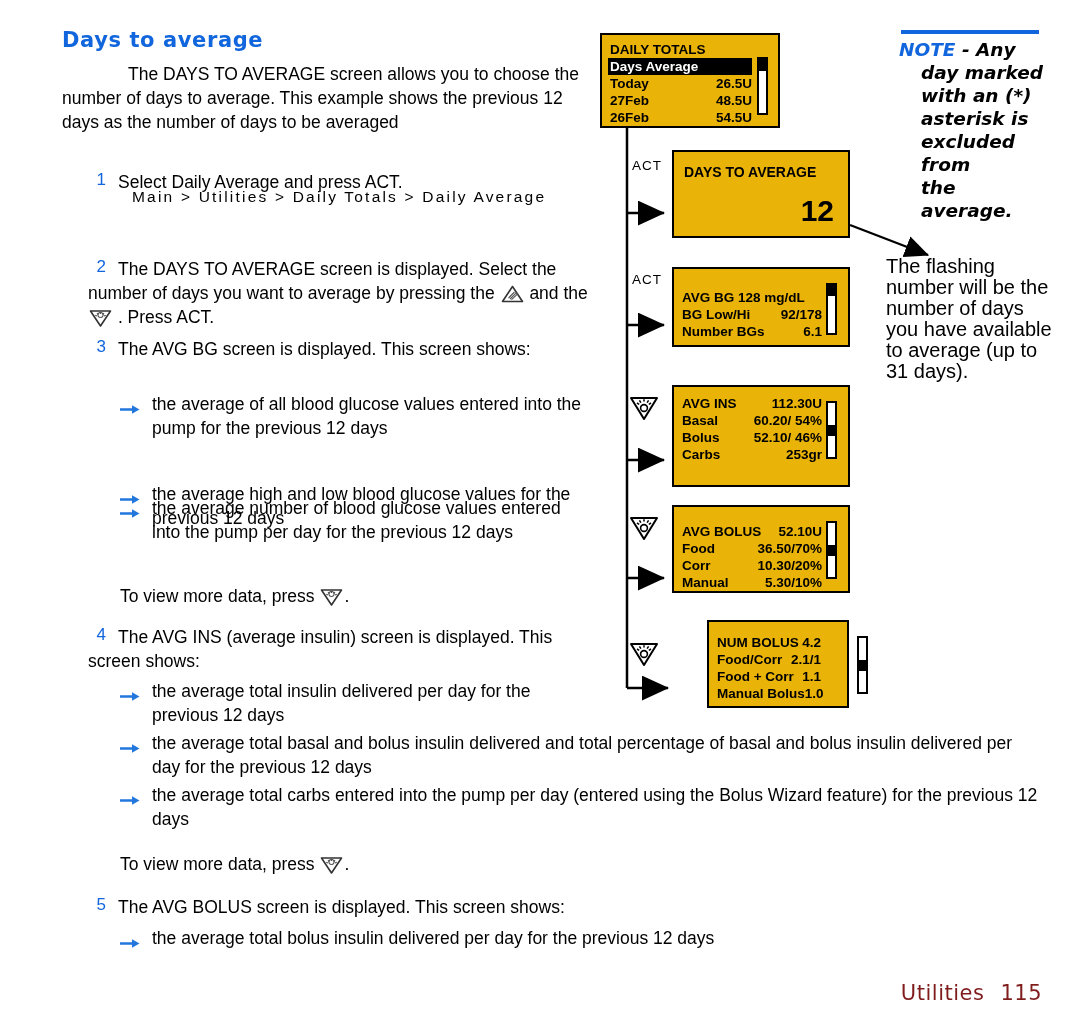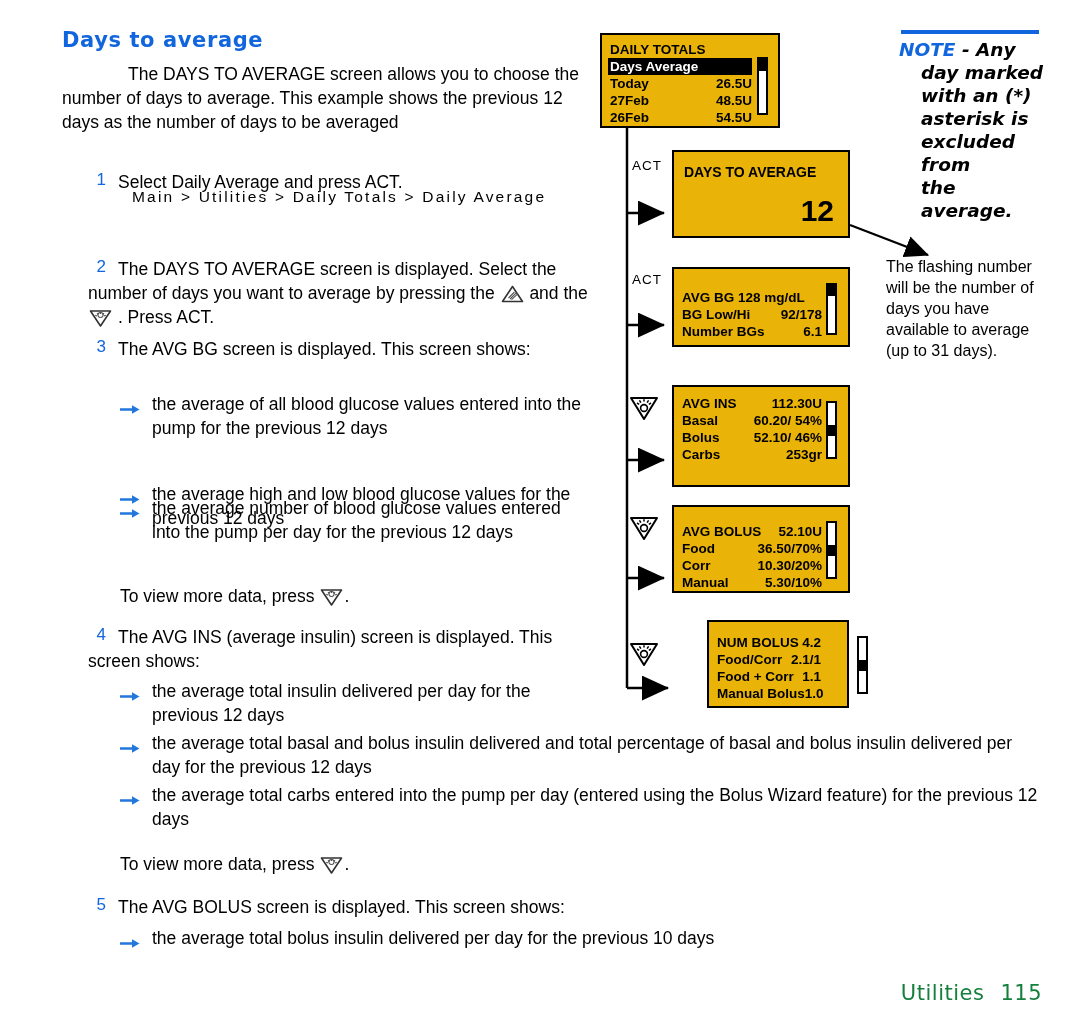--- a/index.html
+++ b/index.html
@@ -97,21 +97,21 @@
     vertical-align: -5px;
     position: relative;
   }
   .keyicon svg { display: block; }
 
   
   .footer {
     position: absolute;
     right: 38px;
     bottom: 28px;
-    color: #15803d;
+    color: #7f1d1d;
     font-size: 21px;
     font-family: "DejaVu Sans", sans-serif;
     letter-spacing: 0.5px;
   }
   .footer .pg { margin-left: 16px; }
 
   
   #flow {
     position: absolute;
     left: 0;
@@ -206,21 +206,21 @@
     font-style: italic;
   }
   .notetext .nline { display: block; }
   .notetext .nline.ind { padding-left: 22px; }
 
   .callout {
     position: absolute;
     left: 886px;
     top: 256px;
     width: 170px;
-    font-size: 16px;
+    font-size: 20px;
     line-height: 21px;
   }
 </style>
 </head>
 <body>
 
 <div class="page-title">Days to average</div>
 
 <div class="intro">The DAYS TO AVERAGE screen allows you to choose the number of days to average. This example shows the previous 12 days as the number of days to be averaged</div>
 
@@ -338,21 +338,21 @@
 <div class="step" style="left:88px; top:895px; width:600px;">
   <span class="step-num">5</span>
   <span class="step-body">The AVG BOLUS screen is displayed. This screen shows:</span>
 </div>
 <div class="bullet" style="left:120px; top:926px; width:760px;">
   <span class="arrow">
     <svg width="20" height="11" viewBox="0 0 20 11">
       <path d="M0 4.2 L12 4.2 L12 1.2 L19.5 5.5 L12 9.8 L12 6.8 L0 6.8 Z" fill="#2277dd"></path>
     </svg>
   </span>
-  <span class="btext">the average total bolus insulin delivered per day for the previous 10 days</span>
+  <span class="btext">the average total bolus insulin delivered per day for the previous 12 days</span>
 </div>
 
 <svg id="flow">
   <defs>
     <marker id="ah" markerWidth="9" markerHeight="8" refX="8.6" refY="4" orient="auto">
       <path d="M0,0 L9,4 L0,8 Z" fill="#000"></path>
     </marker>
     <marker id="ah2" markerWidth="11" markerHeight="10" refX="10.5" refY="5" orient="auto">
       <path d="M0,0 L11,5 L0,10 Z" fill="#000"></path>
     </marker>

